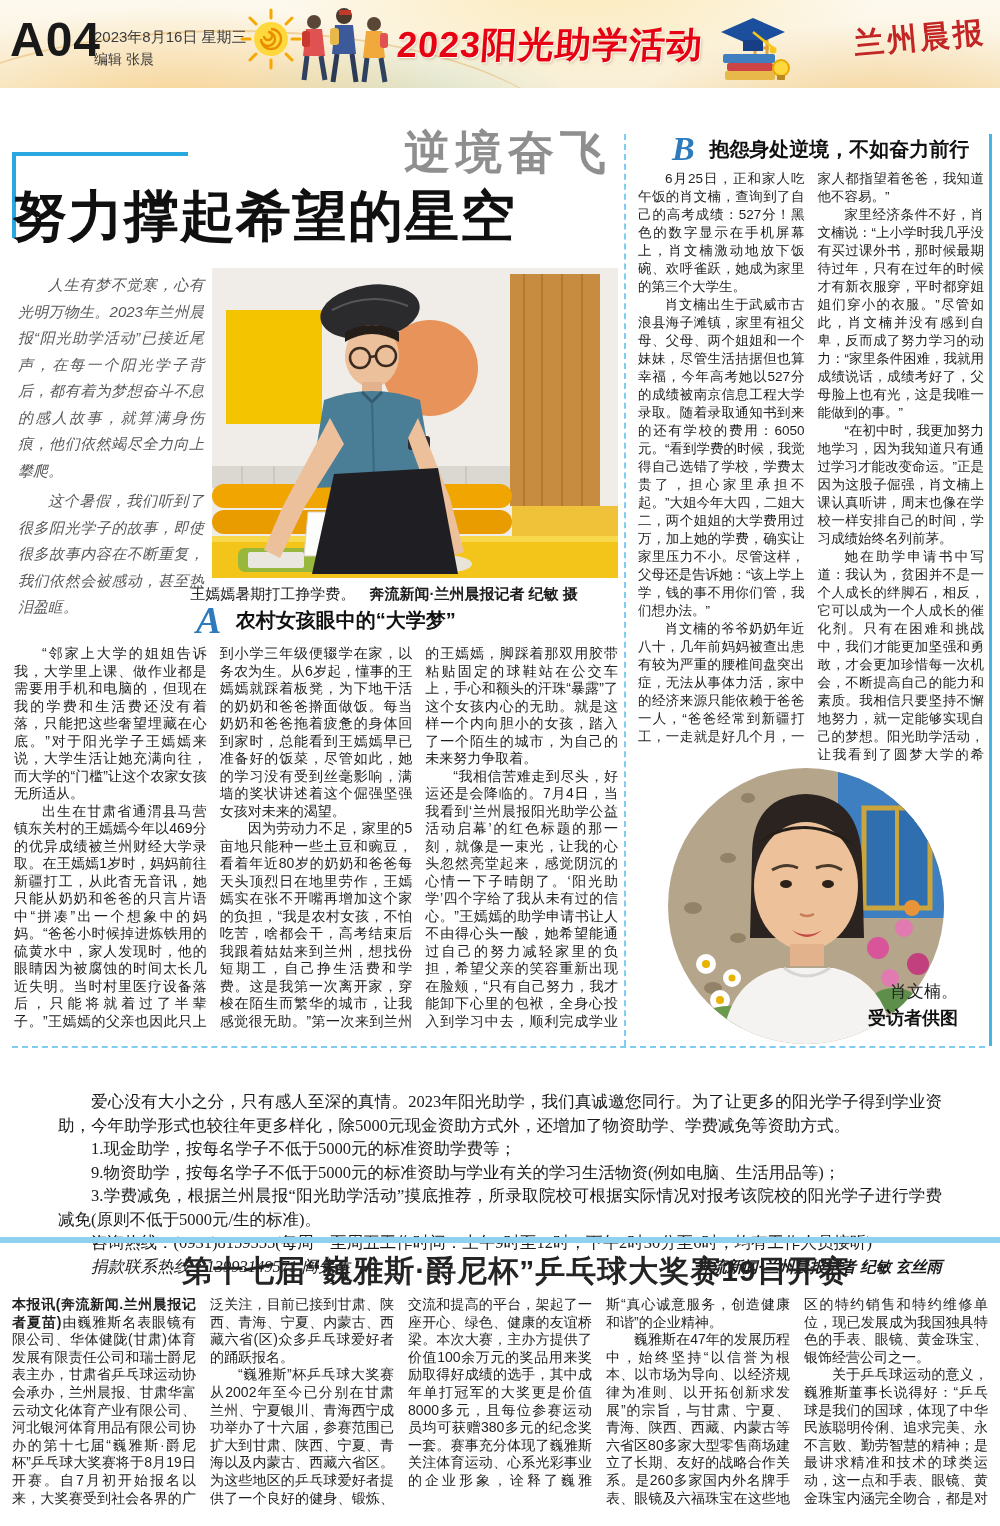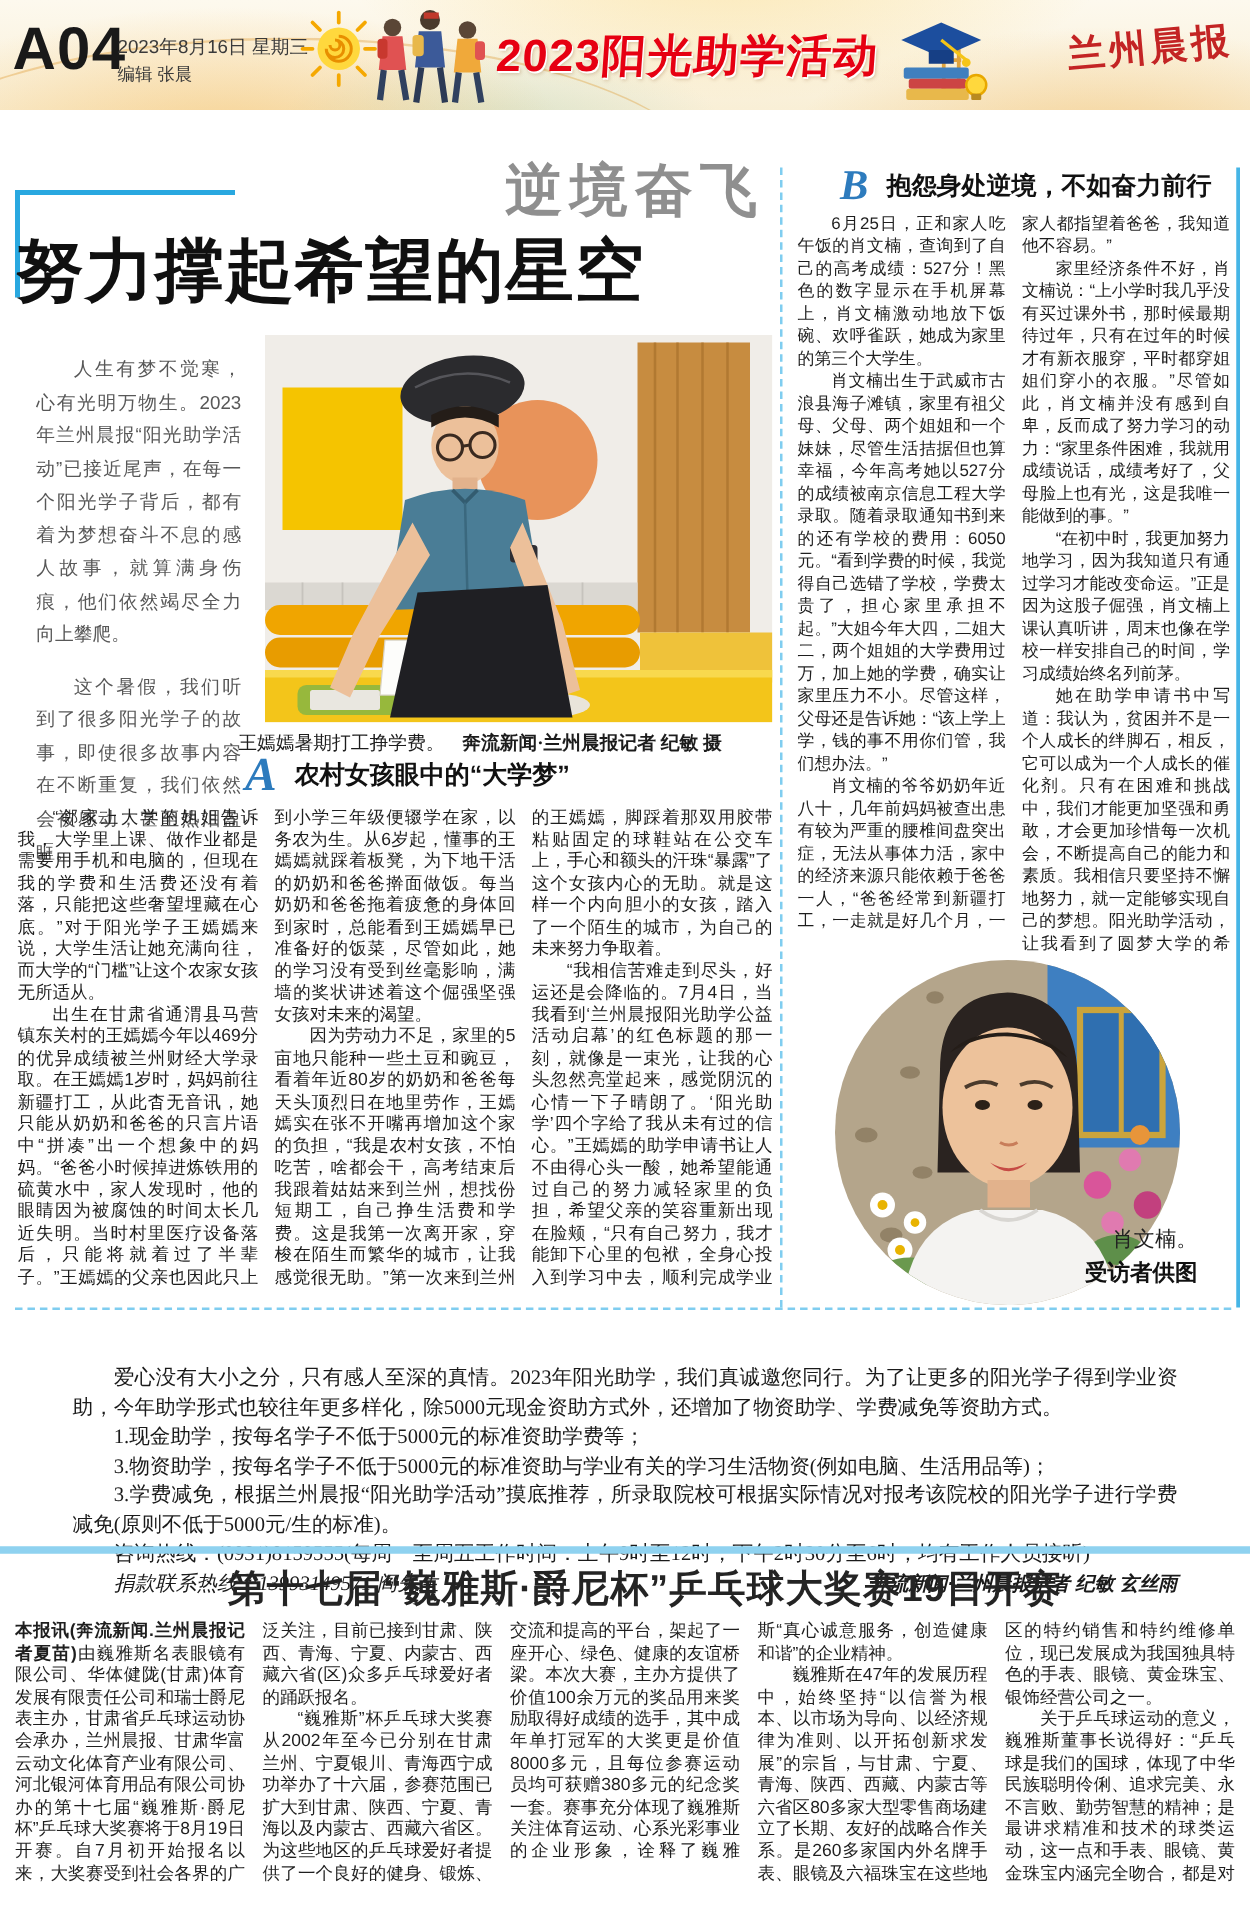--- a/index.html
+++ b/index.html
@@ -28,25 +28,25 @@
 
   
   .corner{position:absolute;left:12px;top:152px;width:172px;height:82px;
     border-left:4px solid #29a8e0;border-top:4px solid #29a8e0;}
   .kicker{position:absolute;left:12px;top:122px;width:600px;text-align:right;
     font-size:46px;font-weight:bold;color:#8f8f8f;letter-spacing:6px;}
   .headline{position:absolute;left:12px;top:180px;width:602px;text-align:left;
     font-size:55px;font-weight:900;color:#101010;letter-spacing:1px;}
   .intro{position:absolute;left:14px;top:268px;width:194px;height:322px;
     font-size:15px;line-height:26.5px;color:#585858;text-align:justify;}
-  .intro p{margin:15px;text-indent:2em;}
+  .intro p{margin:4px;text-indent:2em;font-style:italic;}
   .leadphoto{position:absolute;left:212px;top:268px;width:406px;height:310px;overflow:hidden;}
   .caption{position:absolute;left:150px;top:585px;width:468px;text-align:center;font-size:15px;color:#1c1c1c;}
   .caption .kai{font-family:"Liberation Serif",serif;}
-  .caption .credit{font-weight:bold;margin-left:10px;font-family:Liberation Serif, serif;}
+  .caption .credit{font-weight:bold;margin-left:10px;}
 
   .sec-head{position:absolute;white-space:nowrap;}
   .sec-letter{font-family:"Liberation Serif",serif;font-style:italic;font-weight:bold;
     font-size:38px;color:#2d7bbd;vertical-align:middle;margin-right:10px;}
   .sec-title{font-size:20px;font-weight:bold;color:#111;vertical-align:middle;}
 
   .colsA{position:absolute;left:14px;top:645px;width:604px;height:402px;
     column-count:3;column-gap:13px;font-size:14px;line-height:17.5px;
     text-align:justify;color:#1e1e1e;overflow:hidden;}
   .colsA p,.colsB p,.colsE p{margin:0;text-indent:2em;}
@@ -305,21 +305,21 @@
     </svg>
   </div>
   <div class="pcap">
     <div class="n">肖文楠。</div>
     <div class="c">受访者供图</div>
   </div>
 
   <div class="colsE">
     <p>爱心没有大小之分，只有感人至深的真情。2023年阳光助学，我们真诚邀您同行。为了让更多的阳光学子得到学业资助，今年助学形式也较往年更多样化，除5000元现金资助方式外，还增加了物资助学、学费减免等资助方式。</p>
     <p>1.现金助学，按每名学子不低于5000元的标准资助学费等；</p>
-    <p>3.物资助学，按每名学子不低于5000元的标准资助与学业有关的学习生活物资(例如电脑、生活用品等)；</p>
+    <p>9.物资助学，按每名学子不低于5000元的标准资助与学业有关的学习生活物资(例如电脑、生活用品等)；</p>
     <p>3.学费减免，根据兰州晨报“阳光助学活动”摸底推荐，所录取院校可根据实际情况对报考该院校的阳光学子进行学费减免(原则不低于5000元/生的标准)。</p>
     <p>咨询热线：(0931)8159555(每周一至周五工作时间：上午9时至12时，下午2时30分至6时，均有工作人员接听)</p>
     <div class="cRow">
       <p style="margin:0;text-indent:2em;">捐款联系热线：13993149571 阎先生</p>
       <span class="cByline">奔流新闻·兰州晨报记者 纪敏 玄丝雨</span>
     </div>
   </div>
 
   <div class="divider"></div>
   <div class="btitle">第十七届“巍雅斯·爵尼杯”乒乓球大奖赛19日开赛</div>

